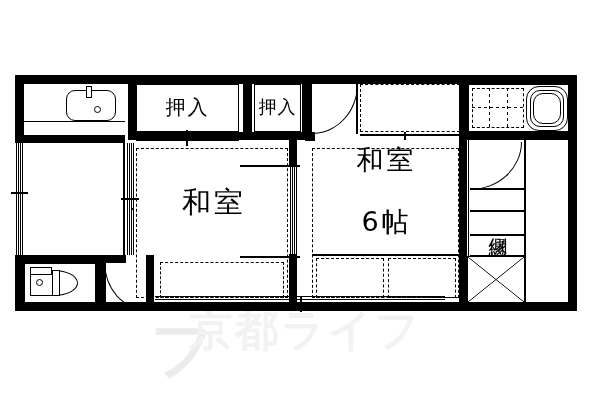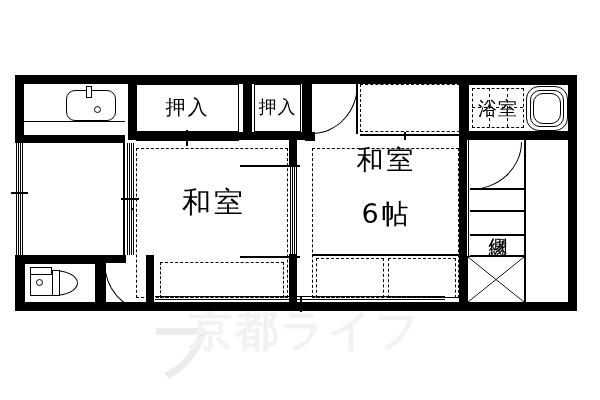--- a/index.html
+++ b/index.html
@@ -180,37 +180,36 @@
     <i style="left:1px;"></i>
       <i style="left:3px;"></i>
       <i style="left:5px;"></i>
       <i style="left:7px;"></i>
   </div>
   <div class="thin" style="left:240px;top:165px;width:60px;height:1.5px;"></div>
   <div class="thin" style="left:240px;top:256px;width:60px;height:1.5px;"></div>
 
   <div class="tatami" style="left:312px;top:148px;width:147px;height:150px;"></div>
   <div class="label" style="left:314px;top:142px;width:145px;height:34px;font-size:27px;letter-spacing:3px;font-weight:500;">和室</div>
-  <div class="label" style="left:314px;top:196px;width:145px;height:34px;font-size:27px;letter-spacing:3px;font-weight:500;">6帖</div>
+  <div class="label" style="left:314px;top:204px;width:145px;height:34px;font-size:27px;letter-spacing:3px;font-weight:500;">6帖</div>
 
   <div class="tatami" style="left:360px;top:84px;width:100px;height:48px;"></div>
   <div class="thin" style="left:360px;top:134px;width:100px;height:1.5px;"></div>
   <div class="thin" style="left:404px;top:132px;width:1.5px;height:8px;"></div>
 
   <div class="wall" style="left:459px;top:75px;width:9px;height:64px;"></div>
   <div class="wall" style="left:459px;top:132px;width:118px;height:8px;"></div>
   <div class="boxline" style="left:468px;top:84px;width:101px;height:48px;"></div>
 
   <div class="tatami" style="left:472px;top:88px;width:52px;height:40px;border-width:1px;"></div>
   <div class="tile" style="left:472px;top:88px;width:52px;height:40px;">
     <i style="left:0;top:19px;width:52px;height:1px;background:repeating-linear-gradient(to right,#000 0 3px,transparent 3px 6px);"></i>
     <i style="left:17px;top:0;width:1px;height:40px;background:repeating-linear-gradient(to bottom,#000 0 3px,transparent 3px 6px);"></i>
     <i style="left:35px;top:0;width:1px;height:40px;background:repeating-linear-gradient(to bottom,#000 0 3px,transparent 3px 6px);"></i>
   </div>
-  <div class="label" style="left:470px;top:93px;width:56px;height:30px;font-size:19px;letter-spacing:1px;">浴室</div>
 
   <div class="tub-o" style="left:526px;top:86px;width:42px;height:45px;"></div>
   <div class="tub-i" style="left:530px;top:90px;width:34px;height:37px;"></div>
   <div class="tub-i" style="left:533px;top:93px;width:28px;height:31px;"></div>
 
   <div class="slider-h" style="left:468px;top:133px;width:52px;height:8px;">
     <i style="top:1px;"></i>
       <i style="top:3px;"></i>
       <i style="top:5px;"></i>
   </div>

